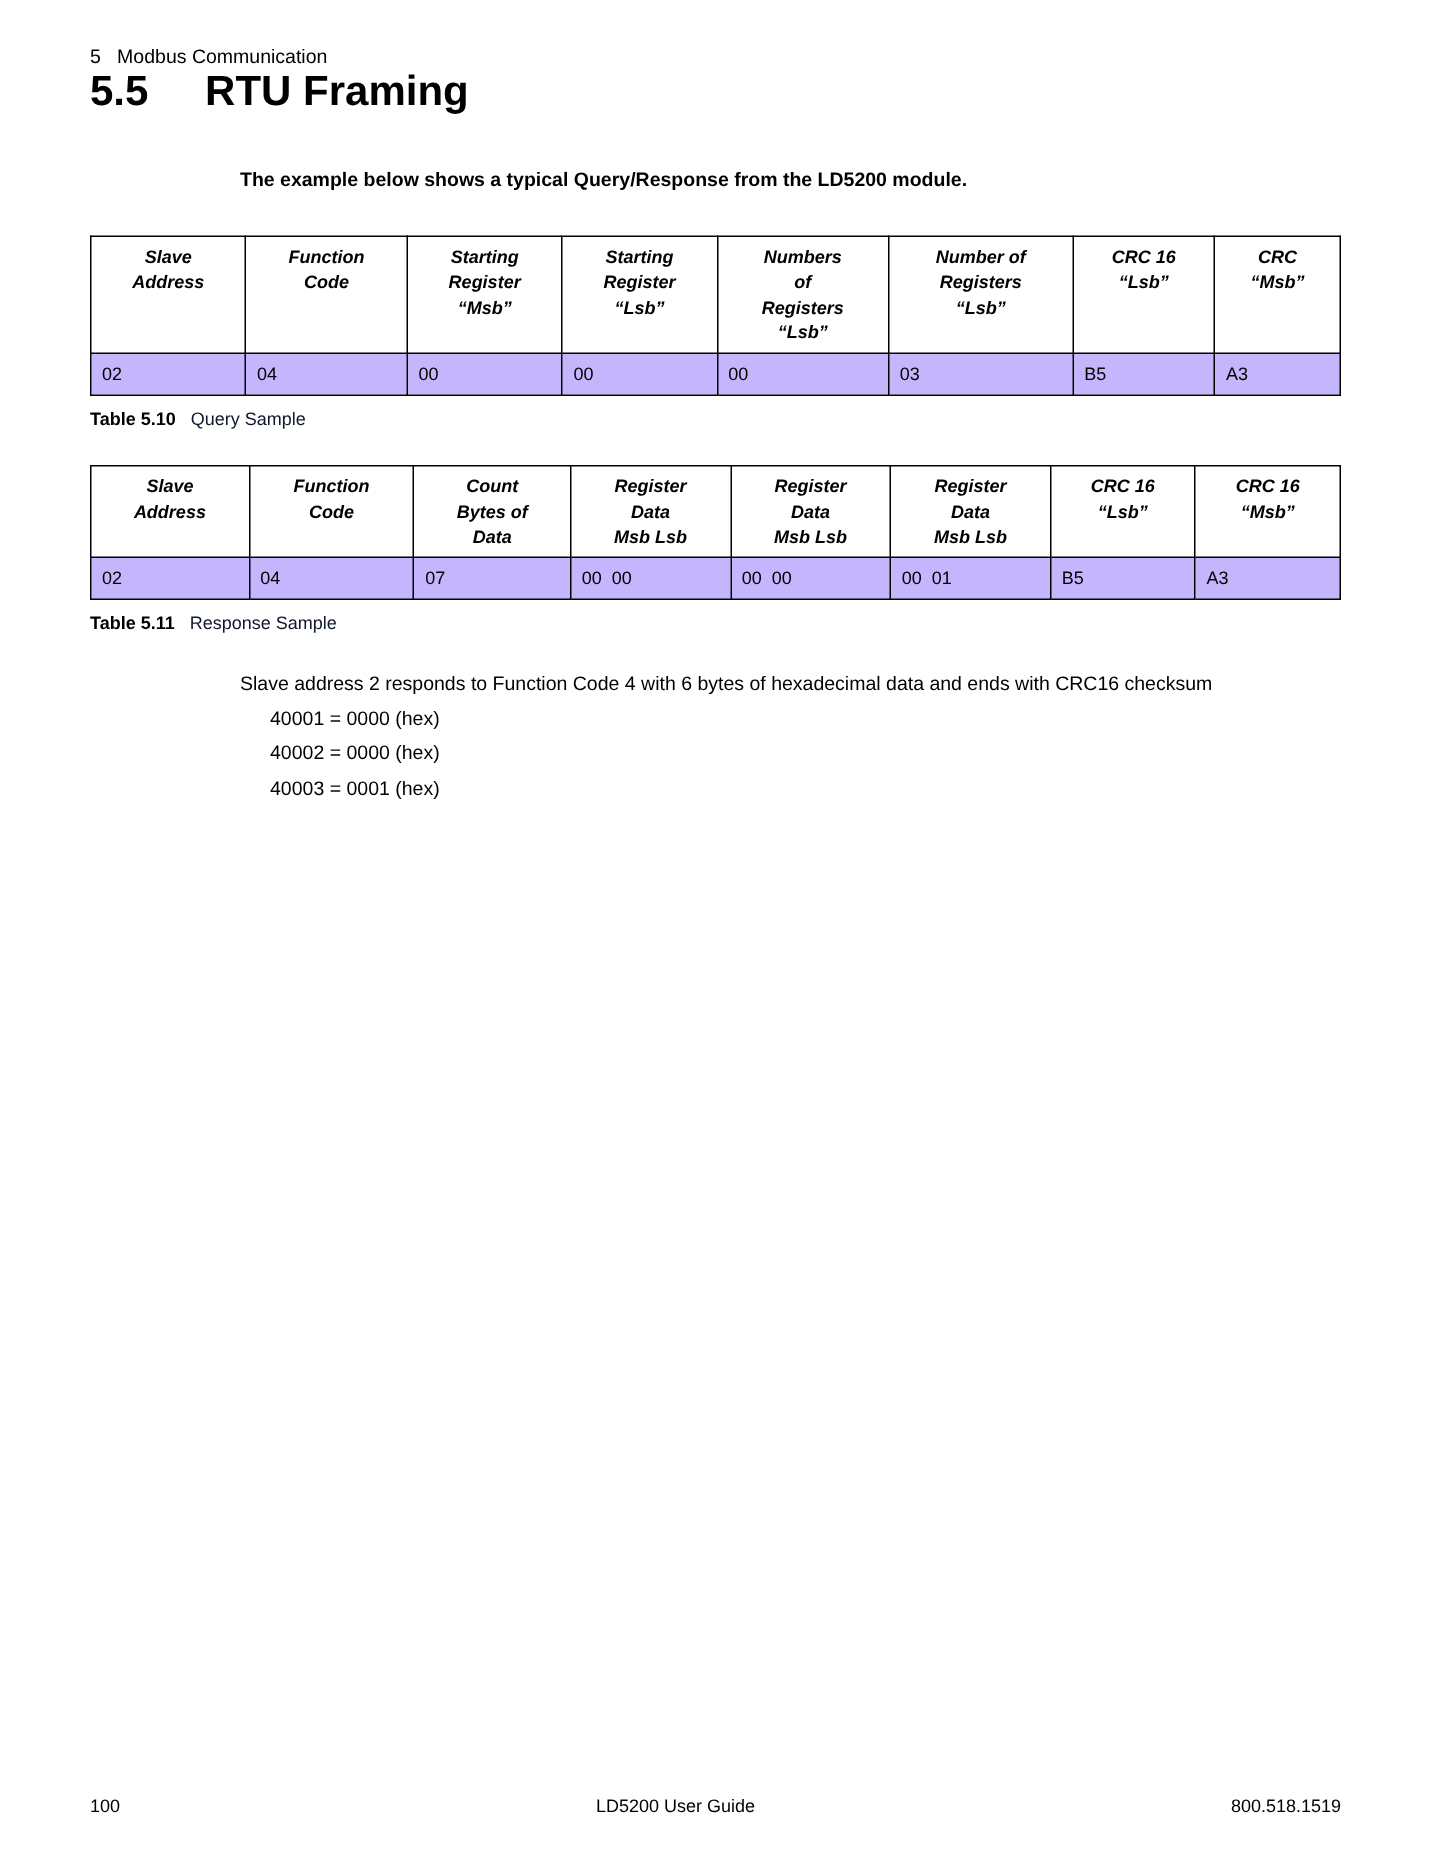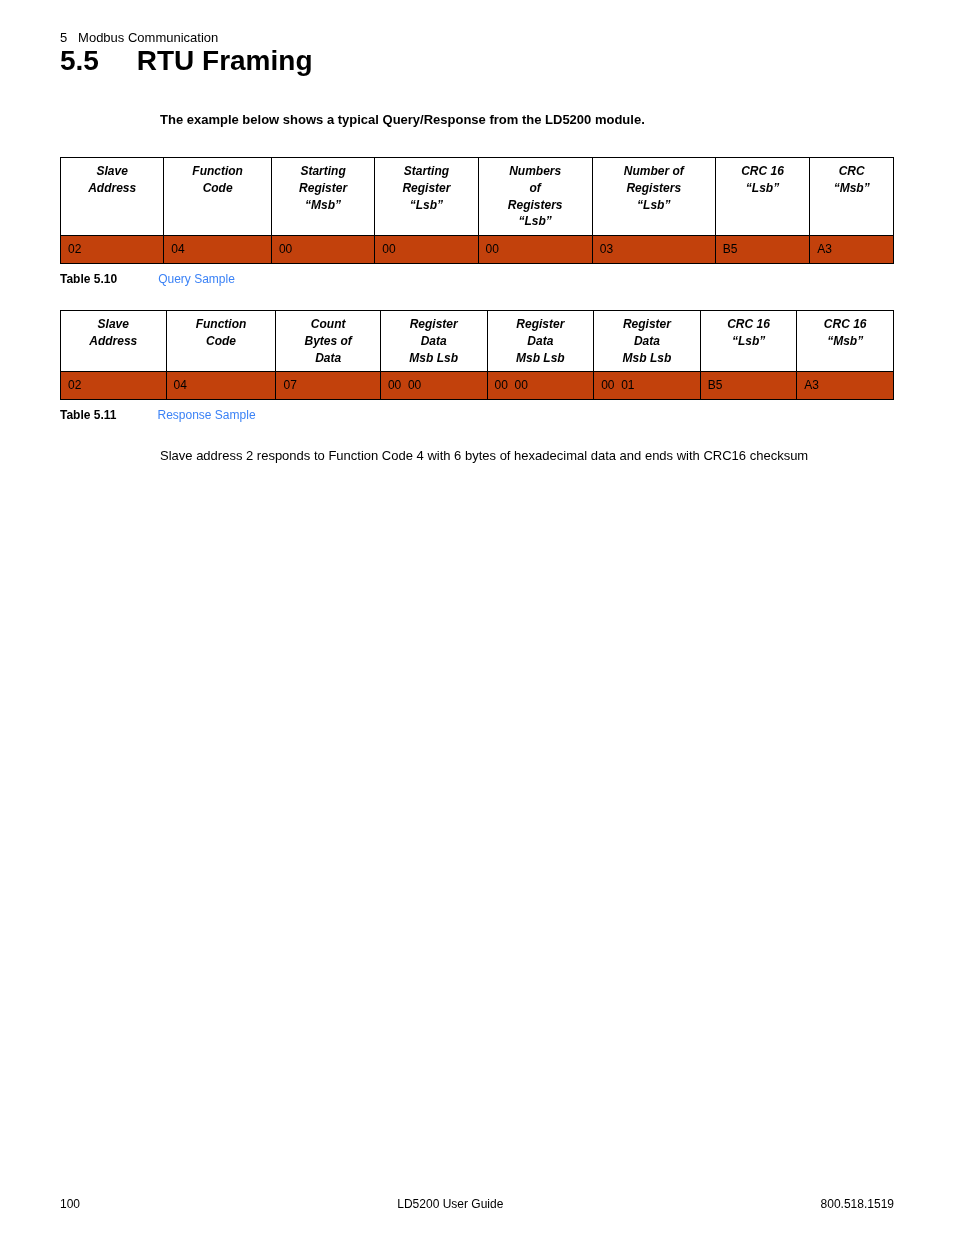--- a/index.html
+++ b/index.html
@@ -42,33 +42,32 @@
       padding: 5px 7px;
       vertical-align: top;
       line-height: 1.4;
     }
     table th {
       font-weight: bold;
       background: #fff;
       font-style: italic;
     }
     table td {
-      background: #c2410c;
+      background: #c4b5fd;
     }
     .table-caption {
       font-size: 12px;
       margin-bottom: 24px;
       margin-top: 4px;
     }
     .table-caption .table-num {
       font-weight: bold;
     }
     .table-caption .table-label {
-      color: #3b82f6;
-      margin-left: 31px;
+      color: #0f172a;
     }
     .description-block {
       margin-left: 100px;
       margin-top: 12px;
       margin-bottom: 16px;
       font-size: 13px;
       line-height: 1.6;
     }
     .register-values-title {
       font-weight: bold;
@@ -172,19 +171,24 @@
   </table>
 </div>
 <div class="table-caption">
   <span class="table-num">Table 5.11</span>
   &nbsp;
   <span class="table-label">Response Sample</span>
 </div>
 
 <div class="description-block">
   <p>Slave address 2 responds to Function Code 4 with 6 bytes of hexadecimal data and ends with CRC16 checksum</p>
+  <div class="register-values-list">
+    <div>40001 = 0000 (hex)</div>
+    <div>40002 = 0000 (hex)</div>
+    <div>40003 = 0001 (hex)</div>
+  </div>
 </div>
 
 <div class="footer">
   <span>100</span>
   <span>LD5200 User Guide</span>
   <span>800.518.1519</span>
 </div>
 
 </body></html>

